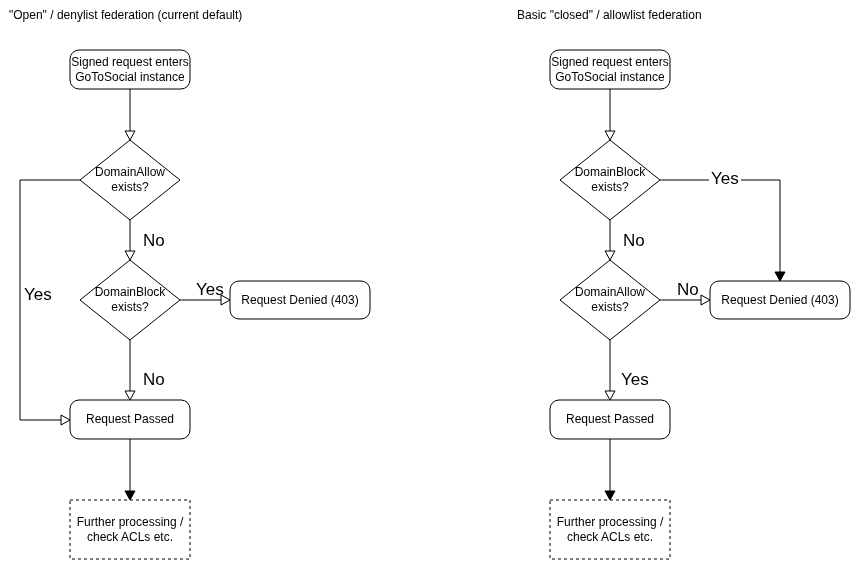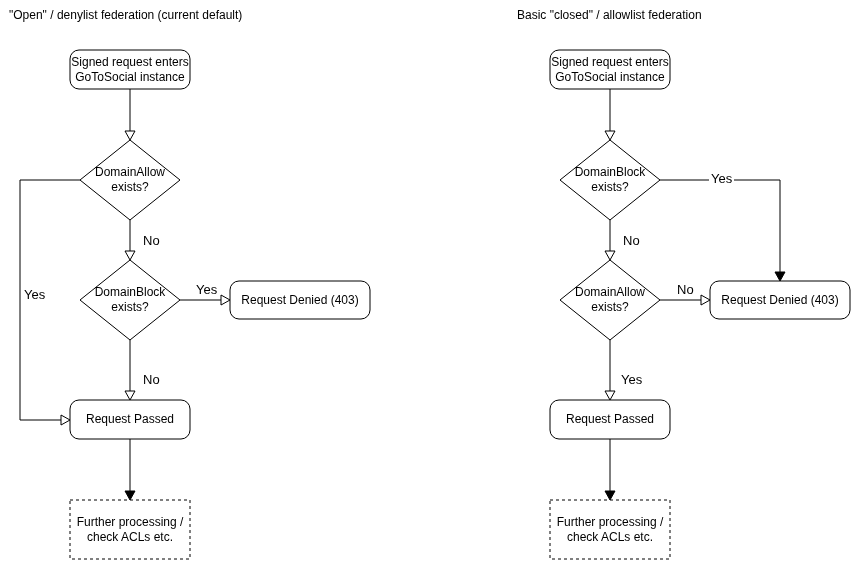--- a/index.html
+++ b/index.html
@@ -31,21 +31,21 @@
     align-items: center;
     justify-content: center;
     text-align: center;
     font-size: 12px;
     line-height: 15px;
     white-space: pre-line;
     pointer-events: none;
   }
   .edge-label {
     position: absolute;
-    font-size: 13px;
+    font-size: 17px;
     line-height: 14px;
     white-space: nowrap;
     pointer-events: none;
   }
   .edge-label.on-line { background: #ffffff; padding: 0 2px; }
 </style>
 </head>
 <body>
 
 <div class="canvas">

